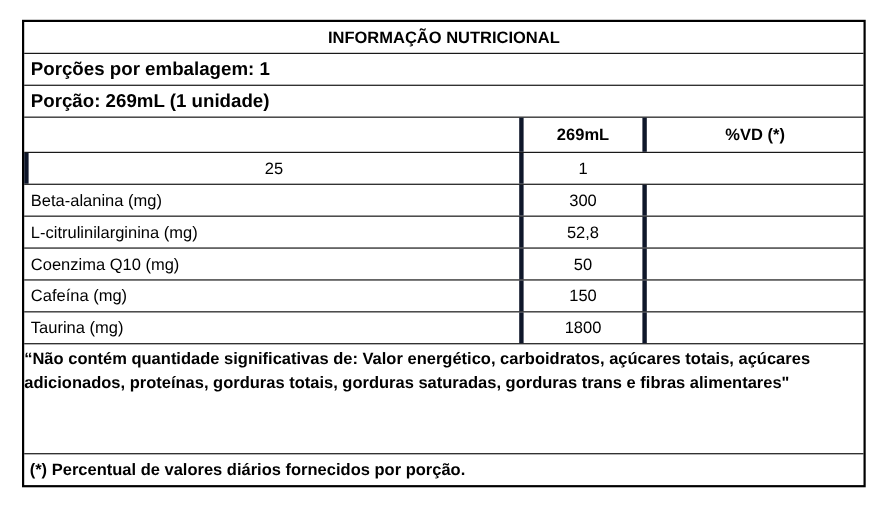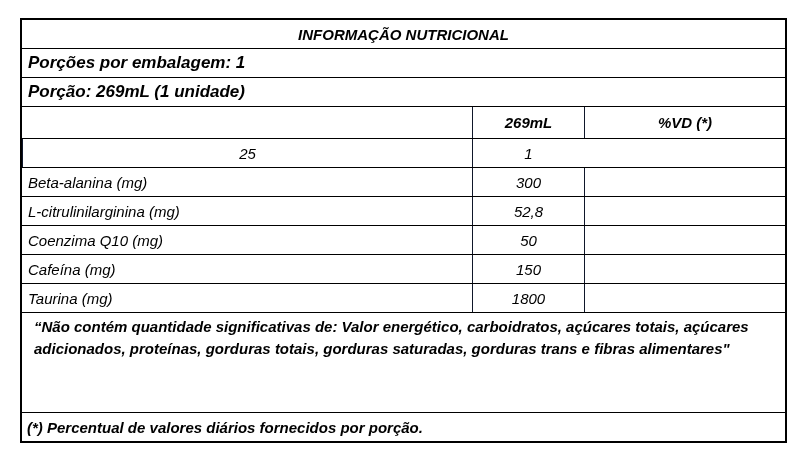--- a/index.html
+++ b/index.html
@@ -1,15 +1,15 @@
 <!DOCTYPE html>
 <html><head>
 <meta charset="utf-8">
 <style>
-  * { margin: 0; padding: 0; box-sizing: border-box; font-style: italic; }
+  * { margin: 0; padding: 0; box-sizing: border-box; }
   html, body { background: #ffffff; }
   body {
     width: 805px;
     height: 467px;
     font-family: "Liberation Sans", sans-serif;
     color: #000000;
     position: relative;
     overflow: hidden;
   }
   .nutri-table {
@@ -44,25 +44,25 @@
     grid-template-columns: 450px 112px 1fr;
   }
   .row-grid .cell {
     display: flex;
     align-items: center;
     font-size: 15px;
     min-height: 28px;
   }
   .row-header .cell { min-height: 31px; font-weight: bold; }
   .cell.name { justify-content: flex-start; padding-left: 6px; }
-  .cell.val  { justify-content: center; border-left: 1px solid #0f172a; text-align: center; }
+  .cell.val  { justify-content: center; border-left: 4px solid #0f172a; text-align: center; }
 
   .row-note {
     height: 100px;
-    padding: 3px 4px 0 12px;
+    padding: 3px 4px 0 0;
     font-weight: bold;
     font-size: 15px;
     line-height: 22px;
   }
   .row-footnote {
     height: 28px;
     display: flex;
     align-items: center;
     padding-left: 5px;
     font-weight: bold;

